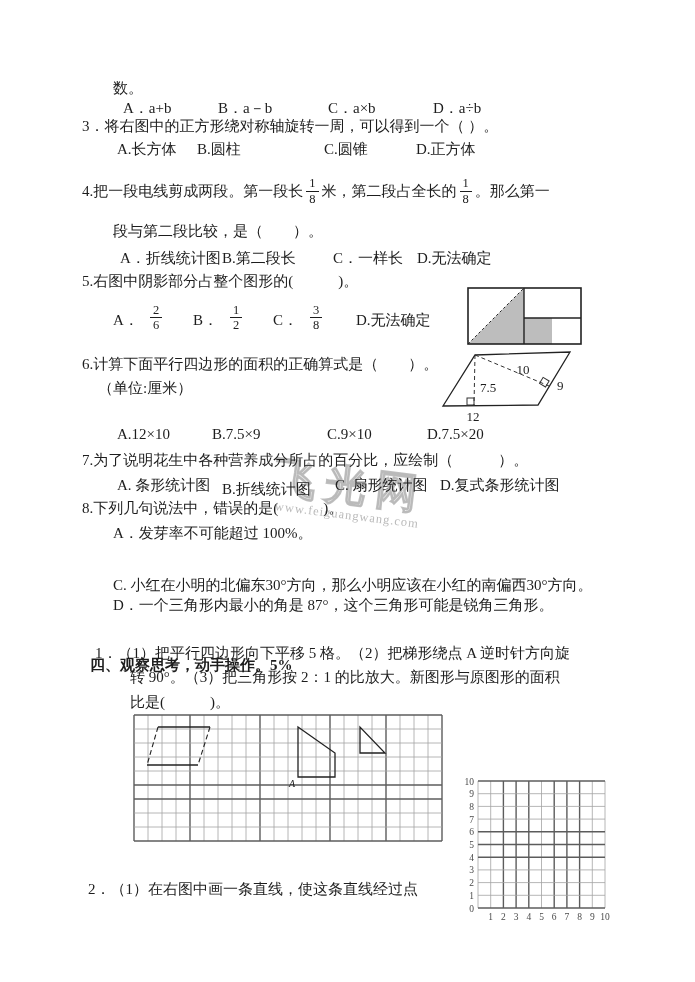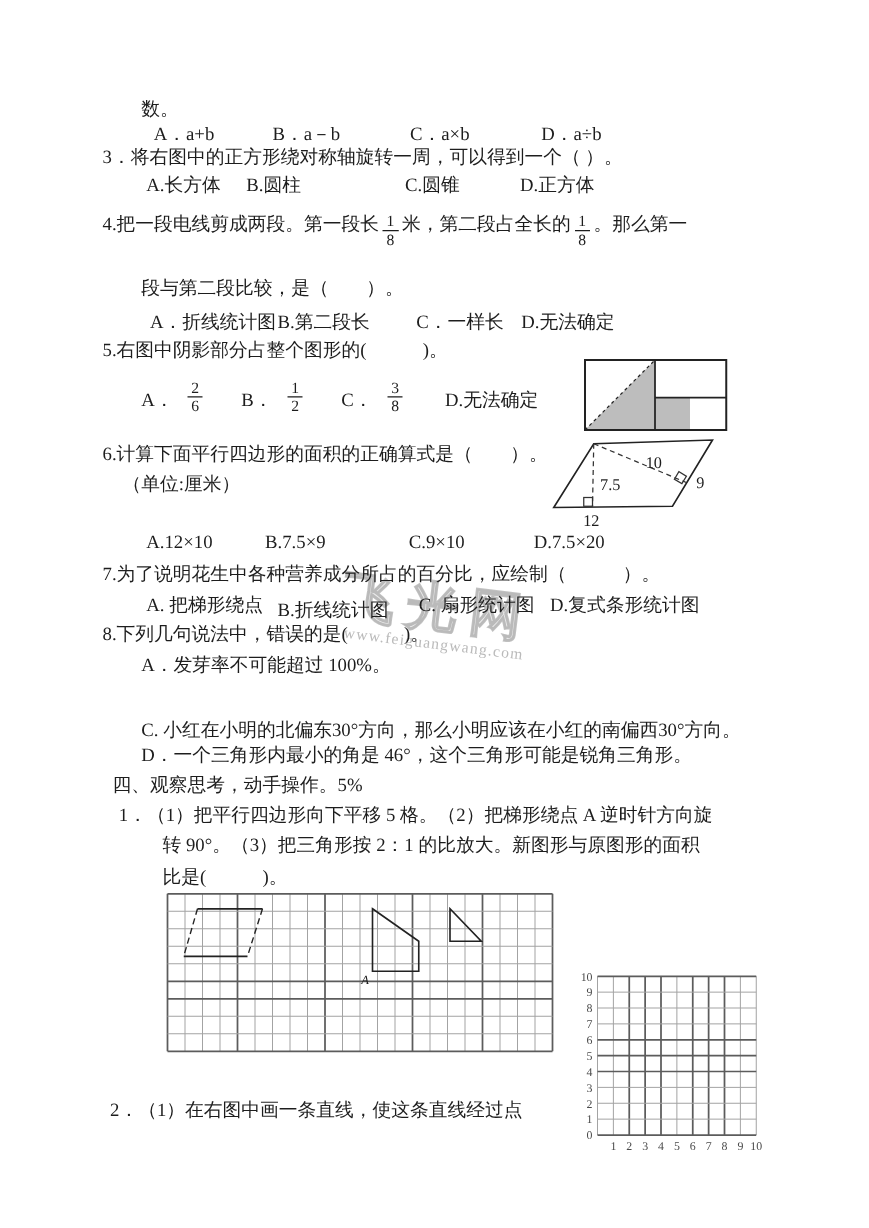--- a/index.html
+++ b/index.html
@@ -1,20 +1,20 @@
 <!DOCTYPE html>
 <html><head>
 <meta charset="utf-8">
 <style>
   html,body{margin:0;padding:0;background:#ffffff;}
   .page{position:relative;width:695px;height:982px;background:#fff;overflow:hidden;
         font-family:"Liberation Serif","DejaVu Serif",serif;color:#1d1d1d;}
   .t{position:absolute;white-space:nowrap;font-size:15px;line-height:19px;}
-  .bold{font-weight:normal;}
-  .fracline{position:absolute;display:flex;white-space:nowrap;font-size:15px;}
+  .bold{font-weight:bold;margin-top:36px;}
+  .fracline{position:absolute;display:flex;align-items:center;white-space:nowrap;font-size:15px;}
   .frac{display:inline-block;text-align:center;vertical-align:middle;font-size:12.5px;line-height:1.15;margin:0 3px;}
   .frac .num{display:block;padding:0 3px;border-bottom:1px solid #1d1d1d;}
   .frac .den{display:block;padding:0 3px;}
   .optgrp{position:absolute;height:44px;}
   .optgrp .letter{position:absolute;top:13px;font-size:15px;white-space:nowrap;}
   .optgrp .frac{position:absolute;top:5px;}
   svg.fig{position:absolute;overflow:visible;}
   .watermark{position:absolute;left:278px;top:449px;transform:rotate(7deg);
              transform-origin:left top;pointer-events:none;text-align:center;}
   .wm-name{font-size:42px;font-weight:bold;letter-spacing:9px;
@@ -104,29 +104,29 @@
     <rect x="32" y="49" width="7" height="7" fill="none" stroke="#333" stroke-width="1"></rect>
     <line x1="40" y1="6" x2="114" y2="37" stroke="#333" stroke-width="1" stroke-dasharray="4,3"></line>
     <rect x="106" y="29" width="7" height="7" fill="none" stroke="#333" stroke-width="1" transform="rotate(-59 110 33)"></rect>
     <text x="88" y="25" font-size="13" text-anchor="middle" fill="#1d1d1d">10</text>
     <text x="122" y="41" font-size="13" fill="#1d1d1d">9</text>
     <text x="45" y="43" font-size="13" fill="#1d1d1d">7.5</text>
     <text x="38" y="72" font-size="13" text-anchor="middle" fill="#1d1d1d">12</text>
   </svg>
 
   <span class="t" style="left:82px;top:451px">7.为了说明花生中各种营养成分所占的百分比，应绘制（　　　）。</span>
-  <span class="t" style="left:117px;top:476px">A. 把梯形绕点</span>
+  <span class="t" style="left:117px;top:476px">A. 条形统计图</span>
   <span class="t" style="left:222px;top:480px">B.折线统计图</span>
   <span class="t" style="left:335px;top:476px">C. 扇形统计图</span>
   <span class="t" style="left:440px;top:476px">D.复式条形统计图</span>
 
   <span class="t" style="left:82px;top:499px">8.下列几句说法中，错误的是(　　　)。</span>
   <span class="t" style="left:113px;top:524px">A．发芽率不可能超过 100%。</span>
   <span class="t" style="left:113px;top:576px">C. 小红在小明的北偏东30°方向，那么小明应该在小红的南偏西30°方向。</span>
-  <span class="t" style="left:113px;top:596px">D．一个三角形内最小的角是 46°，这个三角形可能是锐角三角形。</span>
+  <span class="t" style="left:113px;top:596px">D．一个三角形内最小的角是 87°，这个三角形可能是锐角三角形。</span>
 
   <span class="t bold" style="left:90px;top:620px">四、观察思考，动手操作。5%</span>
   <span class="t" style="left:95px;top:644px">1．（1）把平行四边形向下平移 5 格。（2）把梯形绕点 A 逆时针方向旋</span>
   <span class="t" style="left:130px;top:668px">转 90°。（3）把三角形按 2：1 的比放大。新图形与原图形的面积</span>
   <span class="t" style="left:130px;top:693px">比是(　　　)。</span>
   <span class="t" style="left:88px;top:880px">2．（1）在右图中画一条直线，使这条直线经过点</span>
 
   <svg class="fig" id="leftgrid" style="left:133px;top:714px" width="310" height="128">
       <line x1="1" y1="1" x2="1" y2="127" stroke="#5c5c5c" stroke-width="1.4"></line>
       <line x1="15" y1="1" x2="15" y2="127" stroke="#a3a3a3" stroke-width="0.8"></line>

